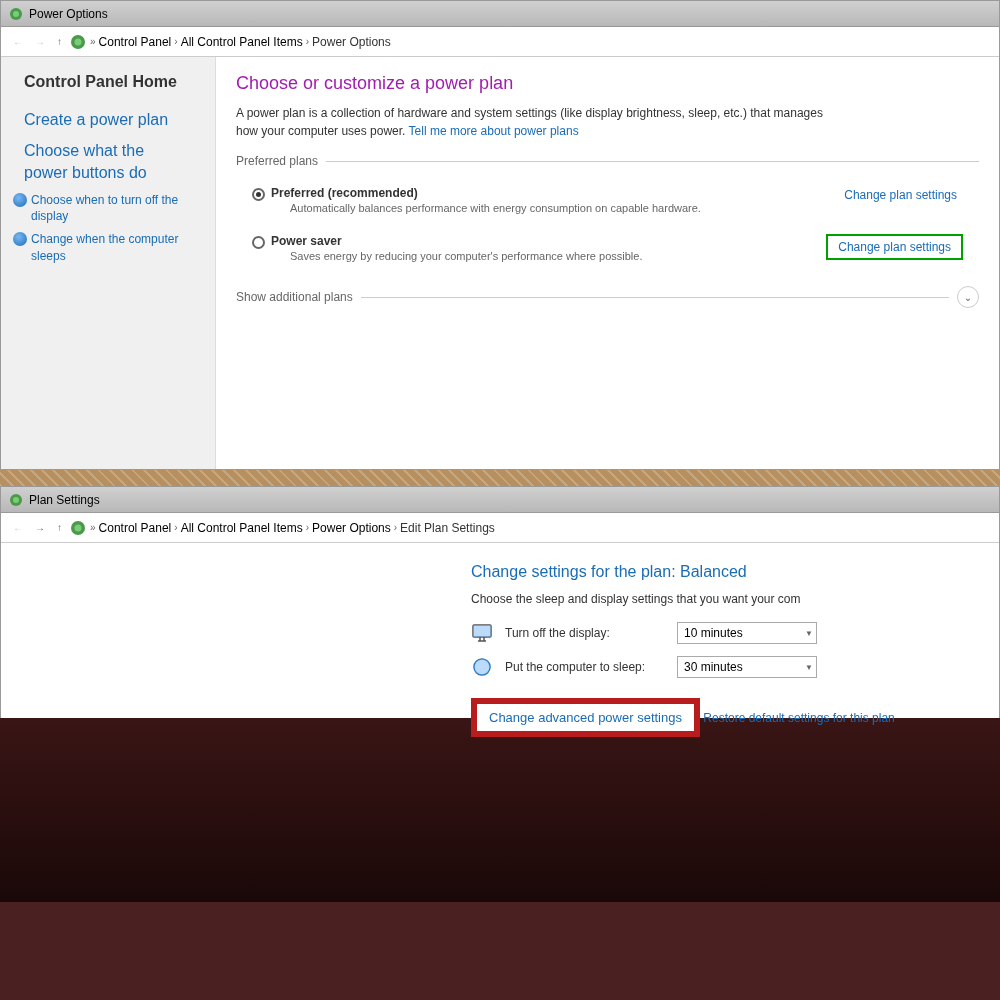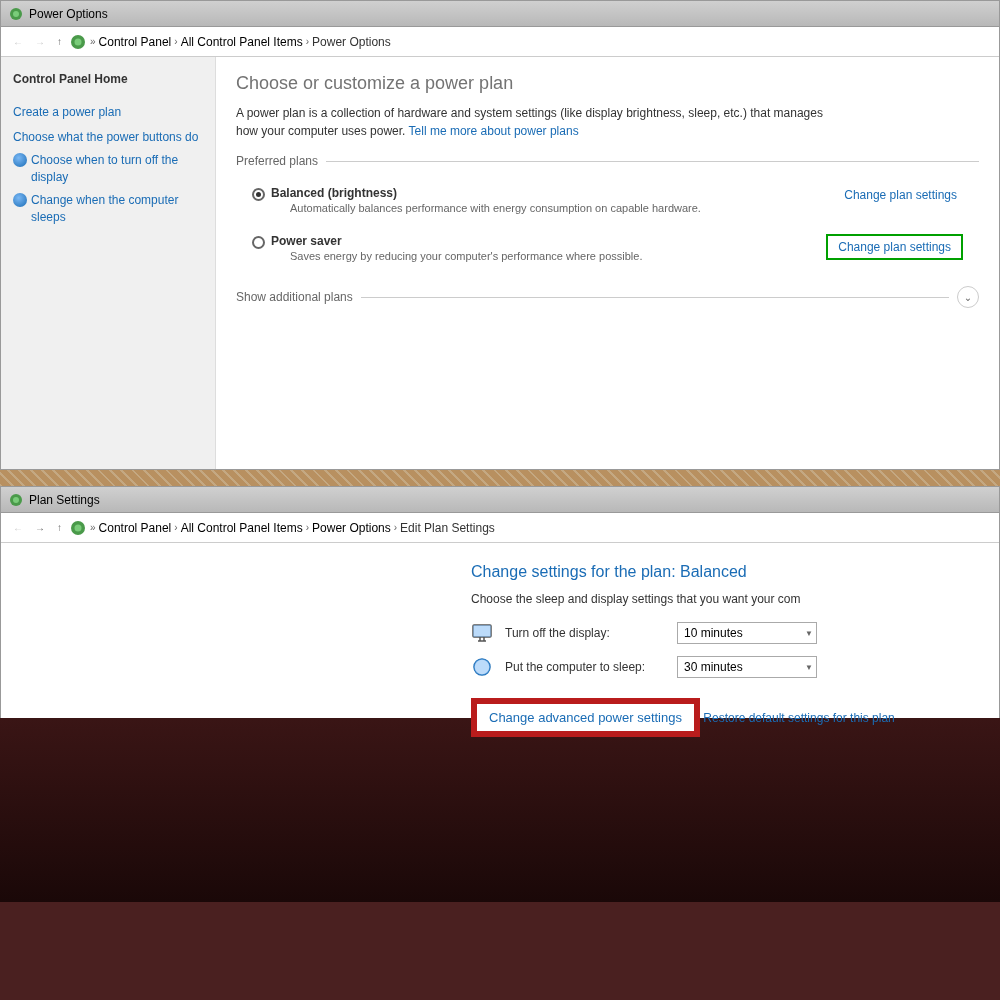--- a/index.html
+++ b/index.html
@@ -78,24 +78,24 @@
 
     
     .sidebar {
       width: 215px;
       background: #f0f0f0;
       padding: 10px 0;
       border-right: 1px solid #ddd;
     }
 
     .sidebar-item {
-      padding: 4px 12px;
-      cursor: pointer;
-      color: #1a6cb5;
-      font-size: 12px;
+      padding: 4px 23px;
+      cursor: pointer;
+      color: #1a6cb5;
+      font-size: 16px;
       line-height: 1.4;
     }
 
     .sidebar-item.bold { font-weight: bold; color: #333; cursor: default; }
 
     .sidebar-item-with-icon {
       display: flex;
       align-items: flex-start;
       gap: 4px;
       padding: 3px 12px;
@@ -117,21 +117,21 @@
     
     .main-content {
       flex: 1;
       padding: 16px 20px;
       overflow-y: auto;
       background: white;
     }
 
     .page-title {
       font-size: 18px;
-      color: #737373;
+      color: #a21caf;
       margin-bottom: 10px;
       font-weight: normal;
     }
 
     .page-description {
       font-size: 12px;
       color: #333;
       margin-bottom: 14px;
       line-height: 1.5;
       max-width: 600px;
@@ -430,21 +430,21 @@
         <a href="#">Tell me more about power plans</a>
       </p>
 
       <div class="section-label">Preferred plans</div>
 
       <div class="plan-item">
         <div class="plan-row">
           <div class="plan-left">
             <div class="radio-btn selected"></div>
             <div>
-              <div class="plan-name">Balanced (brightness)</div>
+              <div class="plan-name">Preferred (recommended)</div>
               <div class="plan-desc">Automatically balances performance with energy consumption on capable hardware.</div>
             </div>
           </div>
           <a class="change-plan-btn">Change plan settings</a>
         </div>
       </div>
 
       <div class="plan-item">
         <div class="plan-row">
           <div class="plan-left">

